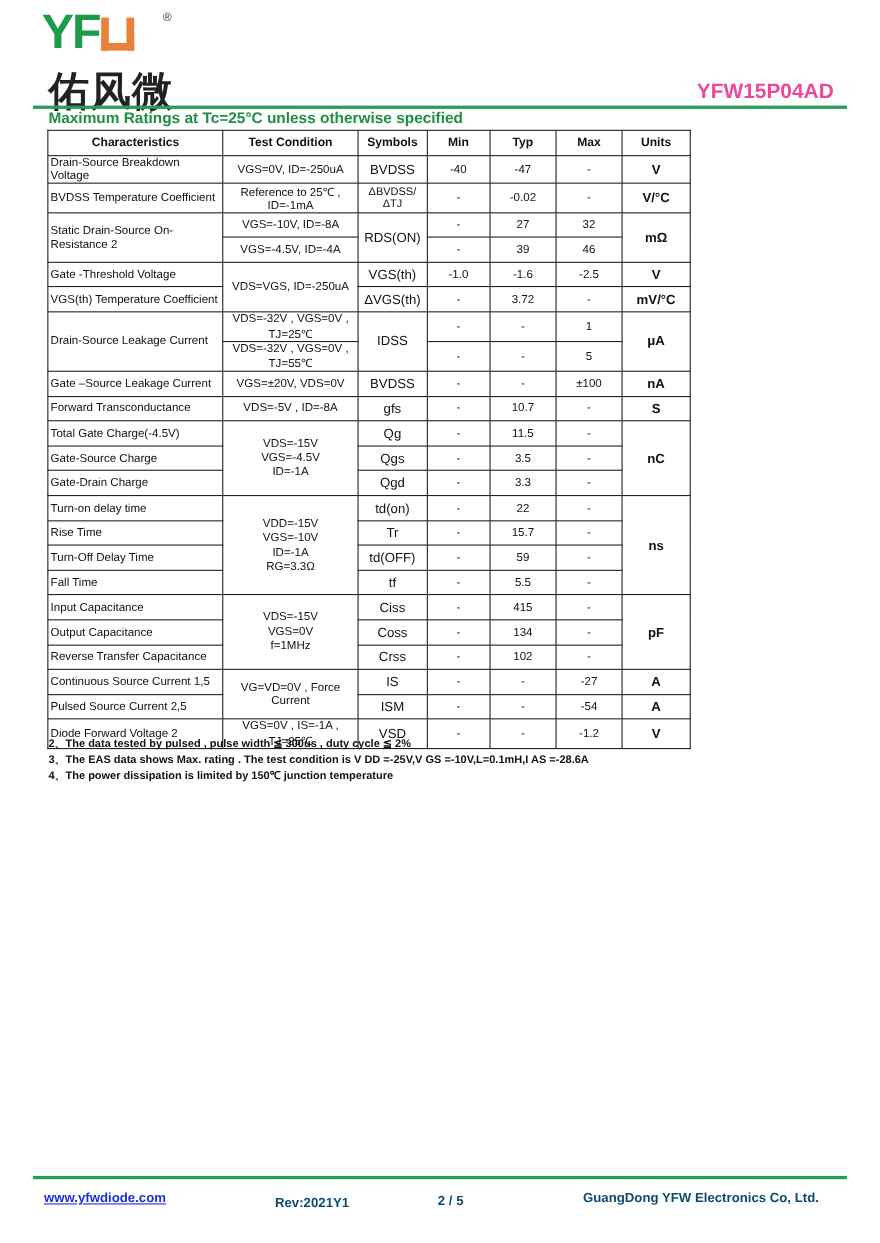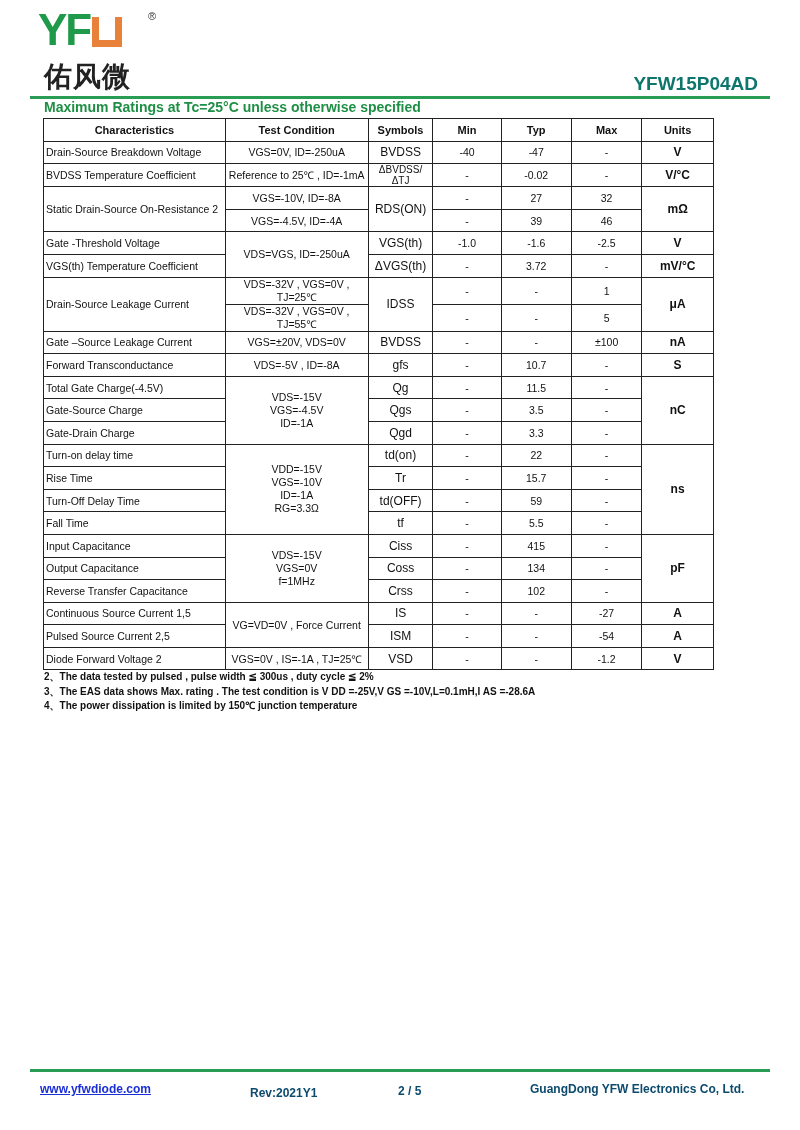--- a/index.html
+++ b/index.html
@@ -3,26 +3,26 @@
 <meta charset="utf-8">
 <style>
   html, body { margin:0; padding:0; background:#ffffff; }
   body { width:800px; height:1130px; position:relative; overflow:hidden;
          font-family:"Liberation Sans", sans-serif; color:#111; }
   .logo { position:absolute; left:38px; top:8px; width:130px; height:86px; }
   .logo-letters { position:absolute; left:0; top:0; font-weight:900; font-size:44px; letter-spacing:-2px; line-height:44px; }
   .logo-y, .logo-f { color:#1f9a4a; }
   .logo-u { display:inline-block; width:30px; height:30px; border:7px solid #e8823a; border-top:none; margin-left:2px; position:relative; top:2px; box-sizing:border-box; }
   .logo-reg { position:absolute; left:110px; top:2px; font-size:11px; color:#333; }
-  .logo-cn { position:absolute; left:6px; top:50px; font-size:28px; font-weight:bold; color:#222; letter-spacing:1px; font-family:"DejaVu Sans", sans-serif; }
-  .part-no { position:absolute; right:42px; top:73px; font-size:19px; font-weight:bold; color:#0f766e; }
+  .logo-cn { position:absolute; left:6px; top:50px; font-size:37px; font-weight:bold; color:#222; letter-spacing:1px; font-family:"DejaVu Sans", sans-serif; }
+  .part-no { position:absolute; right:42px; top:73px; font-size:19px; font-weight:bold; color:#ec4899; }
   .top-rule { position:absolute; left:30px; right:30px; top:96px; height:3px; background:#2a9d55; }
   .section-title { position:absolute; left:44px; top:99px; font-size:14px; font-weight:bold; color:#1e8f45; }
 
-  table.spec { position:absolute; left:43px; top:118px; width:671px; border-collapse:collapse; font-size:10.5px; }
+  table.spec { position:absolute; left:43px; top:118px; width:585px; border-collapse:collapse; font-size:10.5px; }
   table.spec td, table.spec th { border:1.5px solid #222; height:21.6px; padding:0 2px; text-align:center; }
   table.spec th { font-weight:bold; font-size:11px; }
   table.spec td.char { text-align:left; padding-left:2px; }
   table.spec td.sym { font-weight:normal; font-size:12px; }
   table.spec td.unit { font-weight:bold; font-size:12px; }
   .cond-multi { line-height:13px; }
 
   .notes { position:absolute; left:44px; top:670px; font-size:10px; font-weight:bold; line-height:14.5px; color:#111; }
 
   .bottom-rule { position:absolute; left:30px; right:30px; top:1069px; height:3px; background:#2a9d55; }

